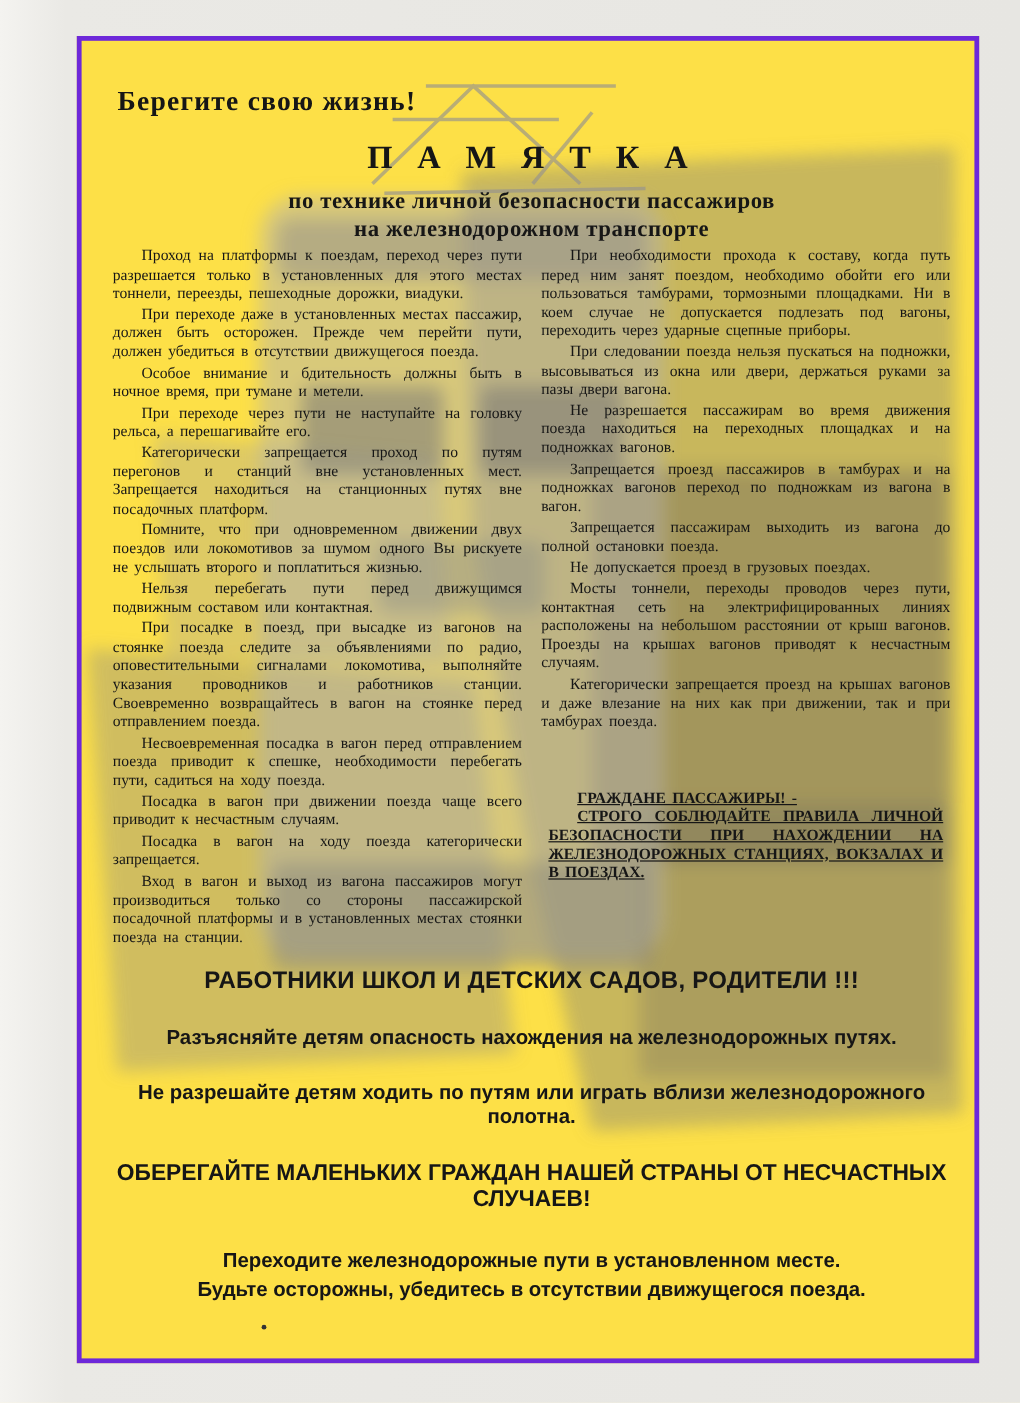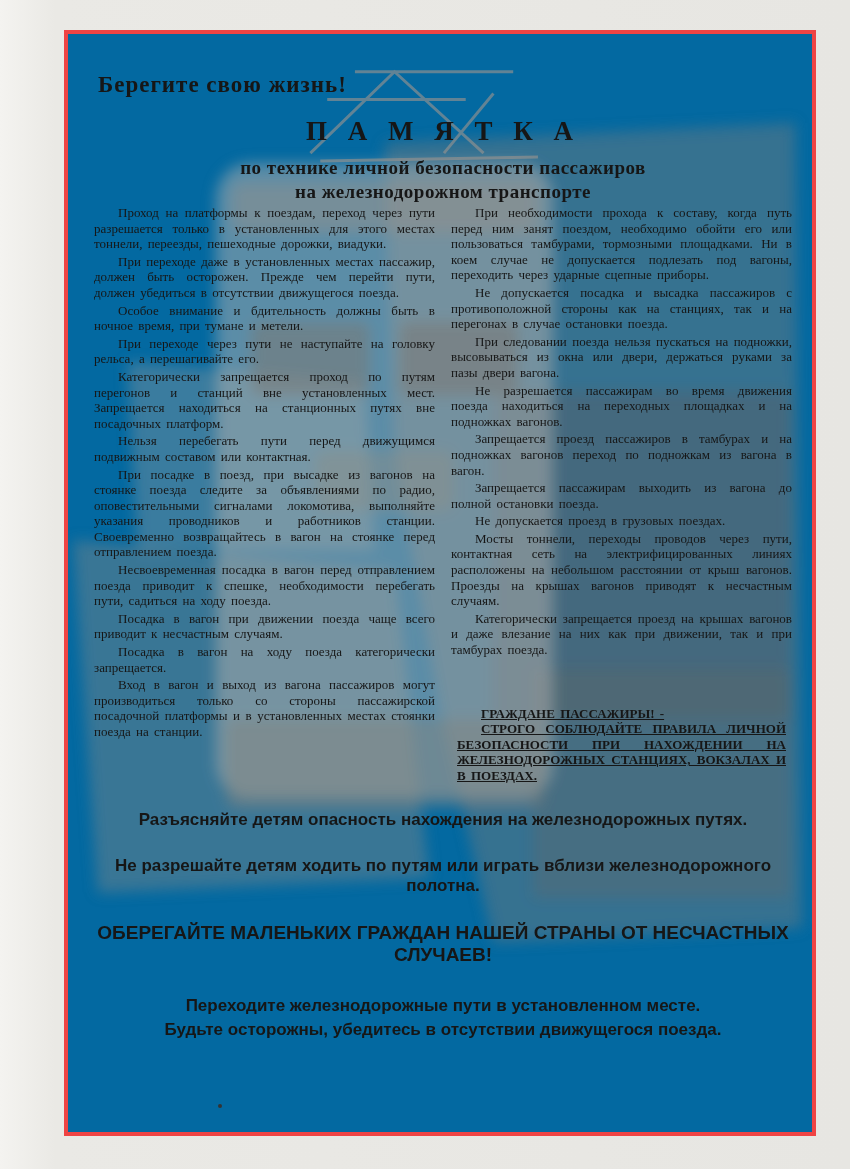--- a/index.html
+++ b/index.html
@@ -14,23 +14,23 @@
     color: #161616;
     position: relative;
     overflow: hidden;
   }
   .frame {
     position: absolute;
     left: 64px;
     top: 30px;
     width: 752px;
     height: 1106px;
-    border: 4px solid #ef4444;
+    border: 4px solid #6d28d9;
     box-sizing: border-box;
-    background: #0369a1;
+    background: #fde047;
     overflow: hidden;
   }
   .train-bg {
     position: absolute;
     inset: 0;
     width: 100%;
     height: 100%;
     z-index: 0;
     pointer-events: none;
   }
@@ -161,48 +161,49 @@
     </div>
 
     <div class="columns">
 
       <div class="col">
         <p>Проход на платформы к поездам, переход через пути разрешается только в установленных для этого местах тоннели, переезды, пешеходные дорожки, виадуки.</p>
         <p>При переходе даже в установленных местах пассажир, должен быть осторожен. Прежде чем перейти пути, должен убедиться в отсутствии движущегося поезда.</p>
         <p>Особое внимание и бдительность должны быть в ночное время, при тумане и метели.</p>
         <p>При переходе через пути не наступайте на головку рельса, а перешагивайте его.</p>
         <p>Категорически запрещается проход по путям перегонов и станций вне установленных мест. Запрещается находиться на станционных путях вне посадочных платформ.</p>
+        <p>Помните, что при одновременном движении двух поездов или локомотивов за шумом одного Вы рискуете не услышать второго и поплатиться жизнью.</p>
         <p>Нельзя перебегать пути перед движущимся подвижным составом или контактная.</p>
         <p>При посадке в поезд, при высадке из вагонов на стоянке поезда следите за объявлениями по радио, оповестительными сигналами локомотива, выполняйте указания проводников и работников станции. Своевременно возвращайтесь в вагон на стоянке перед отправлением поезда.</p>
         <p>Несвоевременная посадка в вагон перед отправлением поезда приводит к спешке, необходимости перебегать пути, садиться на ходу поезда.</p>
         <p>Посадка в вагон при движении поезда чаще всего приводит к несчастным случаям.</p>
         <p>Посадка в вагон на ходу поезда категорически запрещается.</p>
         <p>Вход в вагон и выход из вагона пассажиров могут производиться только со стороны пассажирской посадочной платформы и в установленных местах стоянки поезда на станции.</p>
       </div>
 
       <div class="col">
         <p>При необходимости прохода к составу, когда путь перед ним занят поездом, необходимо обойти его или пользоваться тамбурами, тормозными площадками. Ни в коем случае не допускается подлезать под вагоны, переходить через ударные сцепные приборы.</p>
-        <p>Не допускается посадка и высадка пассажиров с противоположной стороны как на станциях, так и на перегонах в случае остановки поезда.</p>
         <p>При следовании поезда нельзя пускаться на подножки, высовываться из окна или двери, держаться руками за пазы двери вагона.</p>
         <p>Не разрешается пассажирам во время движения поезда находиться на переходных площадках и на подножках вагонов.</p>
         <p>Запрещается проезд пассажиров в тамбурах и на подножках вагонов переход по подножкам из вагона в вагон.</p>
         <p>Запрещается пассажирам выходить из вагона до полной остановки поезда.</p>
         <p>Не допускается проезд в грузовых поездах.</p>
         <p>Мосты тоннели, переходы проводов через пути, контактная сеть на электрифицированных линиях расположены на небольшом расстоянии от крыш вагонов. Проезды на крышах вагонов приводят к несчастным случаям.</p>
         <p>Категорически запрещается проезд на крышах вагонов и даже влезание на них как при движении, так и при тамбурах поезда.</p>
 
         <div class="citizens">
           <p>ГРАЖДАНЕ ПАССАЖИРЫ! -</p>
           <p>СТРОГО СОБЛЮДАЙТЕ ПРАВИЛА ЛИЧНОЙ БЕЗОПАСНОСТИ ПРИ НАХОЖДЕНИИ НА ЖЕЛЕЗНОДОРОЖНЫХ СТАНЦИЯХ, ВОКЗАЛАХ И В ПОЕЗДАХ.</p>
         </div>
       </div>
 
     </div>
 
     <div class="bottom">
+      <p class="b-line-0">РАБОТНИКИ ШКОЛ И ДЕТСКИХ САДОВ, РОДИТЕЛИ !!!</p>
       <p class="b-line-1">Разъясняйте детям опасность нахождения на железнодорожных путях.</p>
       <p class="b-line-2">Не разрешайте детям ходить по путям или играть вблизи железнодорожного полотна.</p>
       <p class="b-line-3">ОБЕРЕГАЙТЕ МАЛЕНЬКИХ ГРАЖДАН НАШЕЙ СТРАНЫ ОТ НЕСЧАСТНЫХ СЛУЧАЕВ!</p>
       <p class="b-line-4">Переходите железнодорожные пути в установленном месте.</p>
       <p class="b-line-5">Будьте осторожны, убедитесь в отсутствии движущегося поезда.</p>
     </div>
 
   </div>
 
   <div class="scan-dot"></div>

